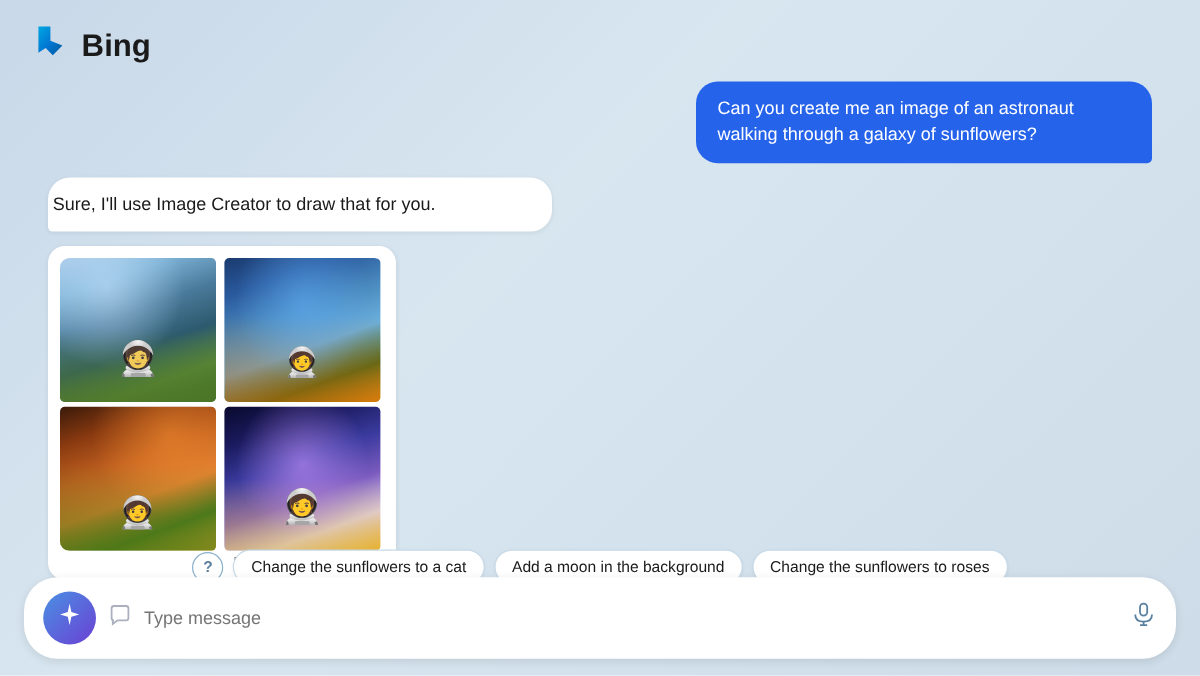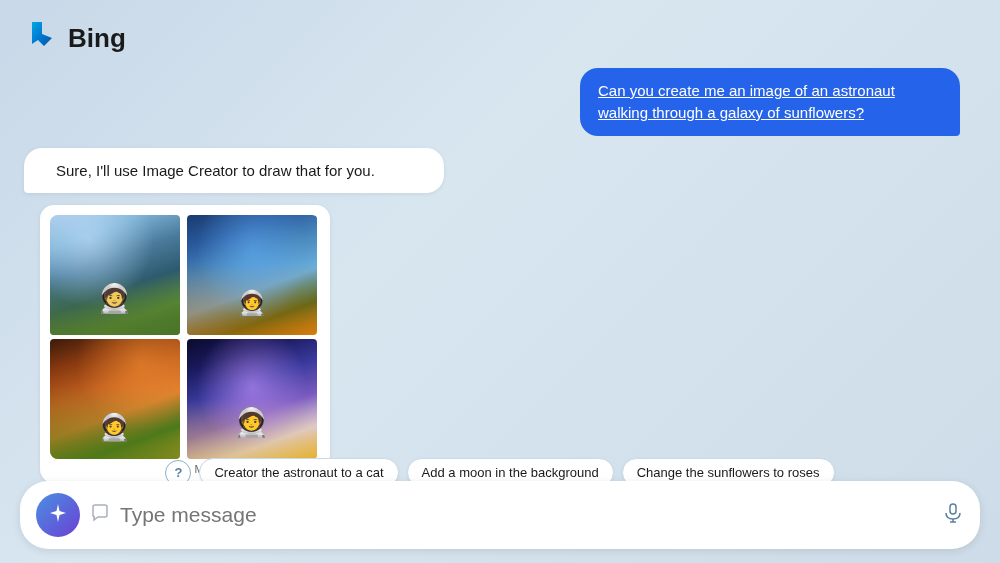--- a/index.html
+++ b/index.html
@@ -50,31 +50,31 @@
       align-self: flex-end;
       margin-left: auto;
       background: #2563eb;
       color: white;
       border-radius: 18px 18px 4px 18px;
       padding: 12px 18px;
       max-width: 380px;
       font-size: 15px;
       line-height: 1.45;
       margin-right: 16px;
-      text-decoration: underline;
     }
 
     
     .bot-message {
       background: white;
       border-radius: 18px 18px 18px 4px;
-      padding: 14px 32px;
+      padding: 14px 4px;
       max-width: 420px;
       font-size: 15px;
       color: #1a1a1a;
+      margin-left: 16px;
       box-shadow: 0 1px 4px rgba(0,0,0,0.08);
     }
 
     
     .image-grid-container {
       margin-left: 16px;
       background: white;
       border-radius: 14px;
       padding: 10px 10px 6px 10px;
       width: 290px;
@@ -268,21 +268,21 @@
     .chat-icon {
       color: #8a9ab0;
       font-size: 18px;
       flex-shrink: 0;
     }
 
     .message-input {
       flex: 1;
       border: none;
       outline: none;
-      font-size: 21px;
+      font-size: 15px;
       color: #8b5cf6;
       background: transparent;
     }
 
     .mic-button {
       color: #5a80a0;
       font-size: 20px;
       cursor: pointer;
       flex-shrink: 0;
     }
@@ -326,21 +326,21 @@
     <div class="image-caption">
       <span>Made with </span><a href="#">Image Creator</a>
     </div>
   </div>
 </div>
 
 <div class="suggestions-row">
   <div class="suggestion-help">
     <span>?</span>
   </div>
-  <div class="suggestion-chip">Creator the astronaut to a cat</div>
+  <div class="suggestion-chip">Change the sunflowers to a cat</div>
   <div class="suggestion-chip">Add a moon in the background</div>
   <div class="suggestion-chip">Change the sunflowers to roses</div>
 </div>
 
 <div class="input-bar">
   <div class="spark-button">
     <span class="spark-icon">
       <svg width="22" height="22" viewBox="0 0 22 22" fill="none" xmlns="http://www.w3.org/2000/svg">
         <path d="M11 2 L12.5 9 L19 11 L12.5 13 L11 20 L9.5 13 L3 11 L9.5 9 Z" fill="white"></path>
       </svg>

